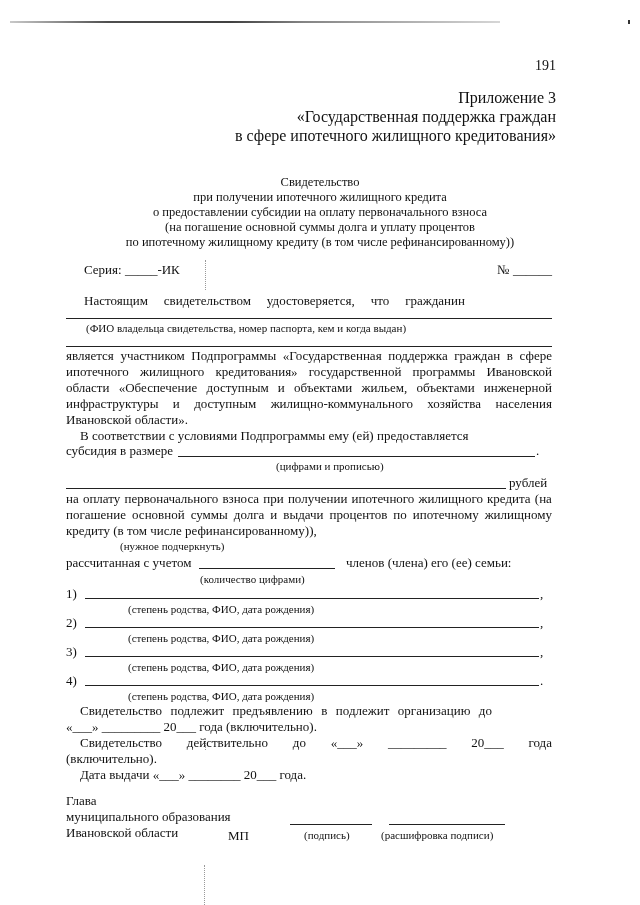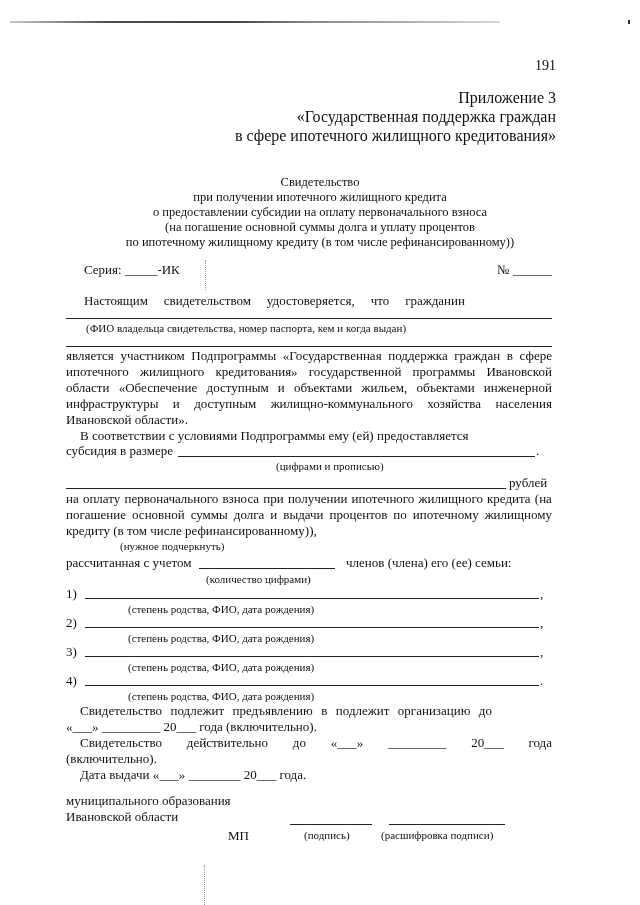--- a/index.html
+++ b/index.html
@@ -127,21 +127,21 @@
   <span>процентов</span>
   <span>по</span>
   <span>ипотечному</span>
   <span>жилищному</span>
 </div>
 <div class="abs body13" style="left:66px;top:523px">кредиту (в том числе рефинансированному)),</div>
 <div class="abs small" style="left:120px;top:540px">(нужное подчеркнуть)</div>
 <div class="abs body13" style="left:66px;top:555px">рассчитанная с учетом</div>
 <div class="line" style="left:199px;width:136px;top:568px"></div>
 <div class="abs body13" style="left:346px;top:555px">членов (члена) его (ее) семьи:</div>
-<div class="abs small" style="left:206px;top:573px">(количество цифрами)</div>
+<div class="abs small" style="left:200px;top:573px">(количество цифрами)</div>
 
 <div>
   <div class="abs body13" style="left:66px;top:586px">1)</div>
   <div class="line" style="left:85px;width:454px;top:598px"></div>
   <div class="abs body13" style="left:540px;top:586px">,</div>
   <div class="abs small" style="left:128px;top:603px">(степень родства, ФИО, дата рождения)</div>
 </div>
 <div>
   <div class="abs body13" style="left:66px;top:615px">2)</div>
   <div class="line" style="left:85px;width:454px;top:627px"></div>
@@ -177,20 +177,21 @@
   <span>до</span>
   <span>«___»</span>
   <span>_________</span>
   <span>20___</span>
   <span>года</span>
 </div>
 <div class="abs body13" style="left:66px;top:751px">(включительно).</div>
 <div class="abs body13" style="left:80px;top:767px">Дата выдачи «___» ________ 20___ года.</div>
 
 <div class="abs body13" style="left:66px;top:793px;line-height:16px">
+  <div>Глава</div>
   <div>муниципального образования</div>
   <div>Ивановской области</div>
 </div>
 <div class="line" style="left:290px;width:82px;top:824px"></div>
 <div class="line" style="left:389px;width:116px;top:824px"></div>
 <div class="abs body13" style="left:228px;top:828px">МП</div>
 <div class="abs small" style="left:304px;top:829px">(подпись)</div>
 <div class="abs small" style="left:381px;top:829px">(расшифровка подписи)</div>
 
 </body></html>

